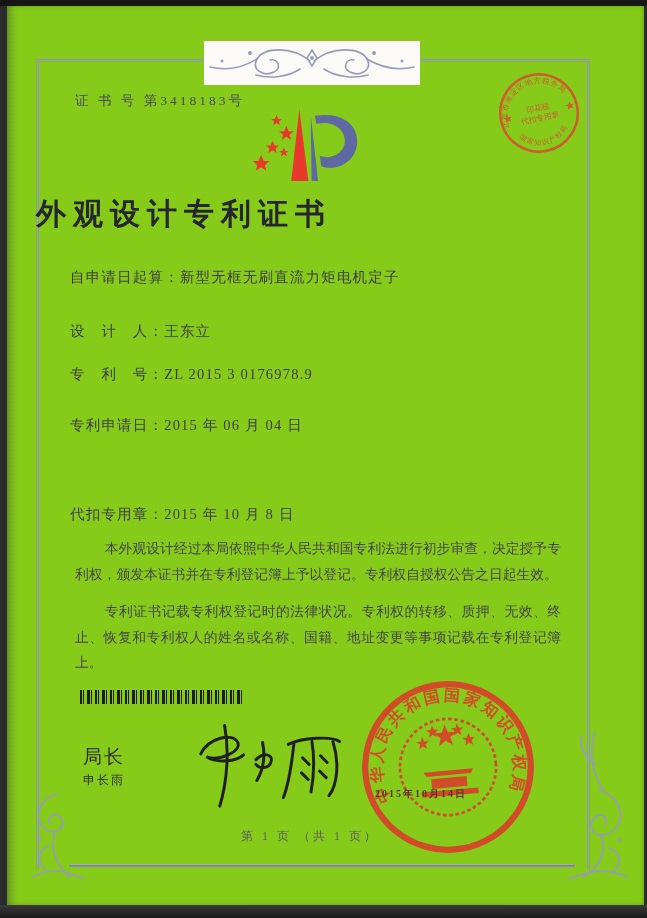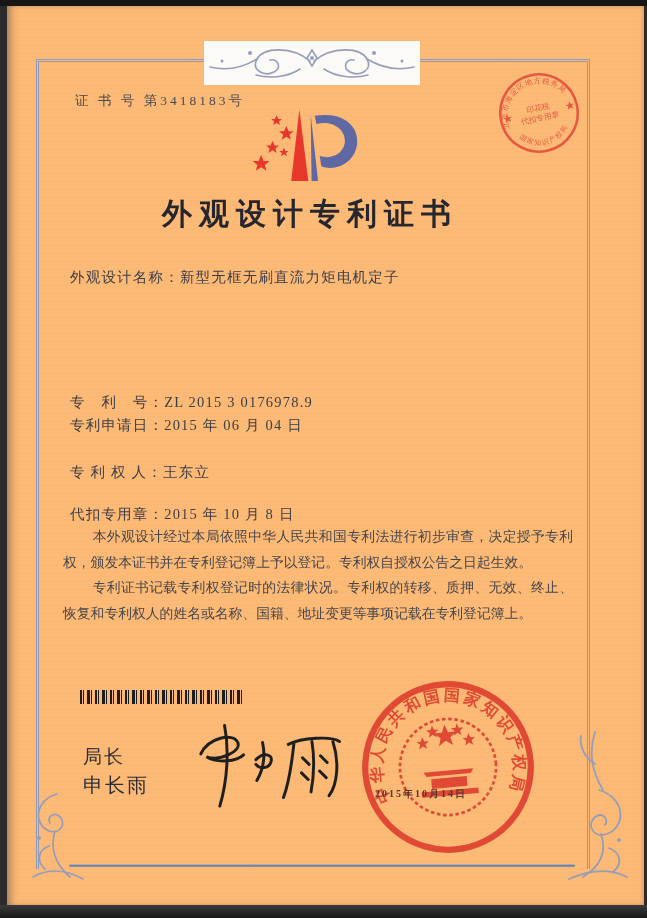--- a/index.html
+++ b/index.html
@@ -1,43 +1,43 @@
 <!DOCTYPE html>
 <html><head>
 <meta charset="utf-8">
 <style>
   html,body{margin:0;padding:0;}
   body{width:647px;height:918px;overflow:hidden;font-family:"Liberation Serif","DejaVu Serif",serif;}
   .scan{position:relative;width:647px;height:918px;background:#2b2b2b;}
   .scan .edge-top{position:absolute;left:0;top:0;width:100%;height:6px;background:#161616;}
   .scan .edge-bottom{position:absolute;left:0;bottom:0;width:100%;height:13px;background:linear-gradient(180deg,#3a3a3a,#191919);}
-  .paper{position:absolute;left:7px;top:6px;width:637px;height:899px;background:#fdba74;
+  .paper{position:absolute;left:7px;top:6px;width:637px;height:899px;background:#84cc16;
          box-shadow:inset 7px 0 9px -4px rgba(40,40,60,.45), inset -2px 0 3px rgba(0,0,0,.12);}
   .paper::before{content:"";position:absolute;inset:0;pointer-events:none;
          background:repeating-linear-gradient(0deg,rgba(200,160,155,.10) 0 1px,transparent 1px 4px);}
   .frame{position:absolute;left:29px;top:53px;width:548px;height:807px;
          border-top:3px double #8f98b4;border-left:3px double #8f98b4;border-right:3px double #8f98b4;}
   .bottom-rule{position:absolute;left:62px;top:858px;width:506px;height:3px;
          background:linear-gradient(180deg,#b9bfd0,#6f7588 60%,#9aa0b2);border-radius:2px;}
   .ornament{color:#959dbb;}
   .top-ornament{position:absolute;left:197px;top:35px;width:216px;height:44px;background:#fcfaf6;}
   .corner{position:absolute;}
   .cert-no{position:absolute;left:68px;top:86px;font-size:13.5px;letter-spacing:3px;color:#4a4a55;}
   .logo{position:absolute;left:246px;top:99px;width:122px;height:90px;}
-  .title{position:absolute;left:29px;top:188px;width:548px;text-align:center;
+  .title{position:absolute;left:29px;top:188px;width:548px;
          font-size:30px;font-weight:bold;letter-spacing:7px;color:#26262e;}
   .field{position:absolute;left:63px;font-size:14.5px;color:#3d3d46;letter-spacing:1.2px;white-space:nowrap;}
   .body-text{position:absolute;left:56px;top:518px;width:510px;font-size:13.8px;line-height:25.5px;
          color:#45454d;text-align:justify;}
-  .body-text p{margin:0;text-indent:2.15em;}
+  .body-text p{margin:12px;text-indent:2.15em;}
   .barcode{position:absolute;left:73px;top:684px;width:162px;height:14px;
          background:repeating-linear-gradient(90deg,#1d1d1d 0 2px,transparent 2px 3px,#1d1d1d 3px 4px,
          transparent 4px 7px,#1d1d1d 7px 10px,transparent 10px 11px,#1d1d1d 11px 12px,transparent 12px 15px);}
   .signer-title{position:absolute;left:76px;top:738px;font-size:19px;color:#2e2e36;letter-spacing:2px;}
-  .signer-name{position:absolute;left:76px;top:766px;font-size:20px;color:#2e2e36;letter-spacing:2px;}
+  .signer-name{position:absolute;left:76px;top:766px;font-size:12px;color:#2e2e36;letter-spacing:2px;}
   .signature{position:absolute;left:176px;top:708px;width:180px;height:95px;}
   .footer{position:absolute;left:29px;top:822px;width:548px;text-align:center;
          font-size:12px;letter-spacing:3px;color:#5a5a62;}
   .tax-seal{position:absolute;left:489px;top:64px;width:86px;height:86px;transform:rotate(-12deg);opacity:.82;}
   .cnipa-seal{position:absolute;left:352px;top:672px;width:178px;height:178px;transform:rotate(-5deg);opacity:.88;}
   .seal-date{position:absolute;left:368px;top:781px;width:160px;font-size:10px;font-weight:bold;
          letter-spacing:2px;color:#5d342e;z-index:6;}
   .z5{z-index:5;} .z4{z-index:4;}
 </style>
 </head>
@@ -111,30 +111,30 @@
         </g>
         <path d="M57,5 L68,93 L47,93 Z" fill="#e7382c"></path>
         <path d="M71,12 L80,93 L72,93 Z" fill="#5e68a2"></path>
         <path d="M76,13 C110,7 130,25 128,47 C126,71 101,82 84,75 L82,62 C97,68 113,58 113,44 C113,28 96,18 78,23 Z" fill="#5e68a2"></path>
       </svg>
     </div>
 
     <div class="title">外观设计专利证书</div>
 
     <div class="field" style="top:262px">
-      <span>外观设计名称：</span><span>新型无框无刷直流力矩电机定子</span>
-    </div>
-    <div class="field" style="top:387px">
+      <span>自申请日起算：</span><span>新型无框无刷直流力矩电机定子</span>
+    </div>
+    <div class="field" style="top:316px">
+      <span>设　计　人：</span><span>王东立</span>
+    </div>
+    <div class="field" style="top:359px">
       <span>专　利　号：</span><span>ZL 2015 3 0176978.9</span>
     </div>
     <div class="field" style="top:410px">
       <span>专利申请日：</span><span>2015 年 06 月 04 日</span>
-    </div>
-    <div class="field" style="top:457px">
-      <span>专 利 权 人：</span><span>王东立</span>
     </div>
     <div class="field" style="top:499px">
       <span>代扣专用章：</span><span>2015 年 10 月 8 日</span>
     </div>
 
     <div class="body-text">
       <p>本外观设计经过本局依照中华人民共和国专利法进行初步审查，决定授予专利权，颁发本证书并在专利登记簿上予以登记。专利权自授权公告之日起生效。</p>
       <p>专利证书记载专利权登记时的法律状况。专利权的转移、质押、无效、终止、恢复和专利权人的姓名或名称、国籍、地址变更等事项记载在专利登记簿上。</p>
     </div>
 
@@ -152,20 +152,21 @@
           <path d="M72,48 C80,40 90,42 88,50 C86,58 76,58 72,53"></path>
           <path d="M106,32 C120,25 152,23 160,29"></path>
           <path d="M112,31 C110,50 107,72 101,88"></path>
           <path d="M153,29 C160,50 158,74 149,86"></path>
           <path d="M131,29 C134,48 133,66 130,82"></path>
           <path d="M121,46 l7,7 M140,44 l7,7 M120,62 l7,7 M139,60 l7,7"></path>
         </g>
       </svg>
     </div>
 
+    <div class="footer">第 1 页 （共 1 页）</div>
 
     <div class="seal-date">2015年10月14日</div>
 
     <div class="cnipa-seal z5">
       <svg width="178" height="178" viewBox="0 0 200 200">
         <defs>
           <path id="cnipaArc" d="M35,135 A74,74 0 1 1 165,135" fill="none"></path>
         </defs>
         <circle cx="100" cy="100" r="93" fill="none" stroke="#dd3a2b" stroke-width="7"></circle>
         <text font-size="18" font-weight="bold" fill="#dd3a2b" letter-spacing="3.5">

